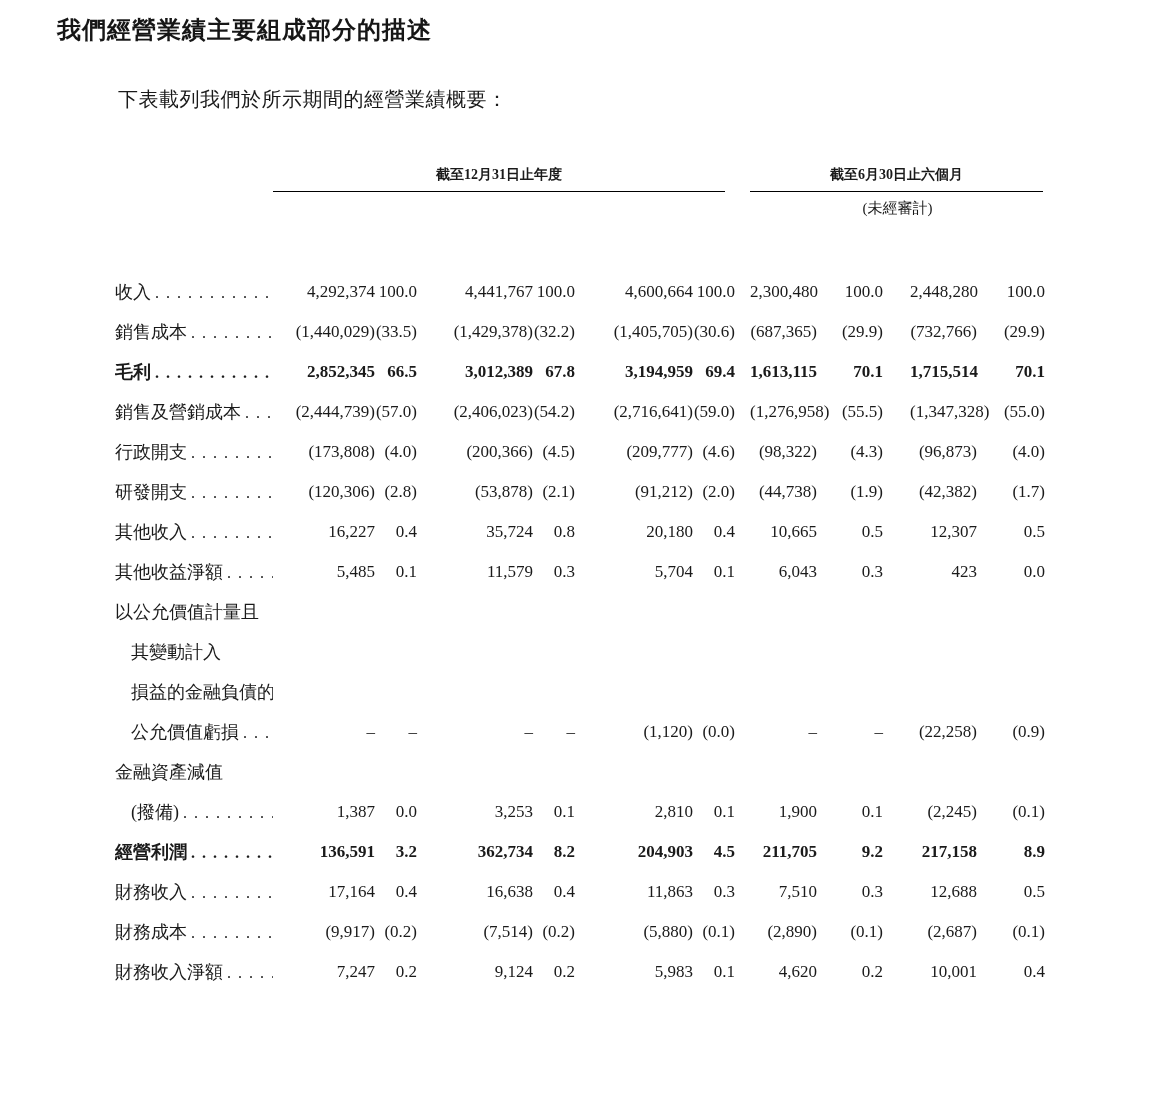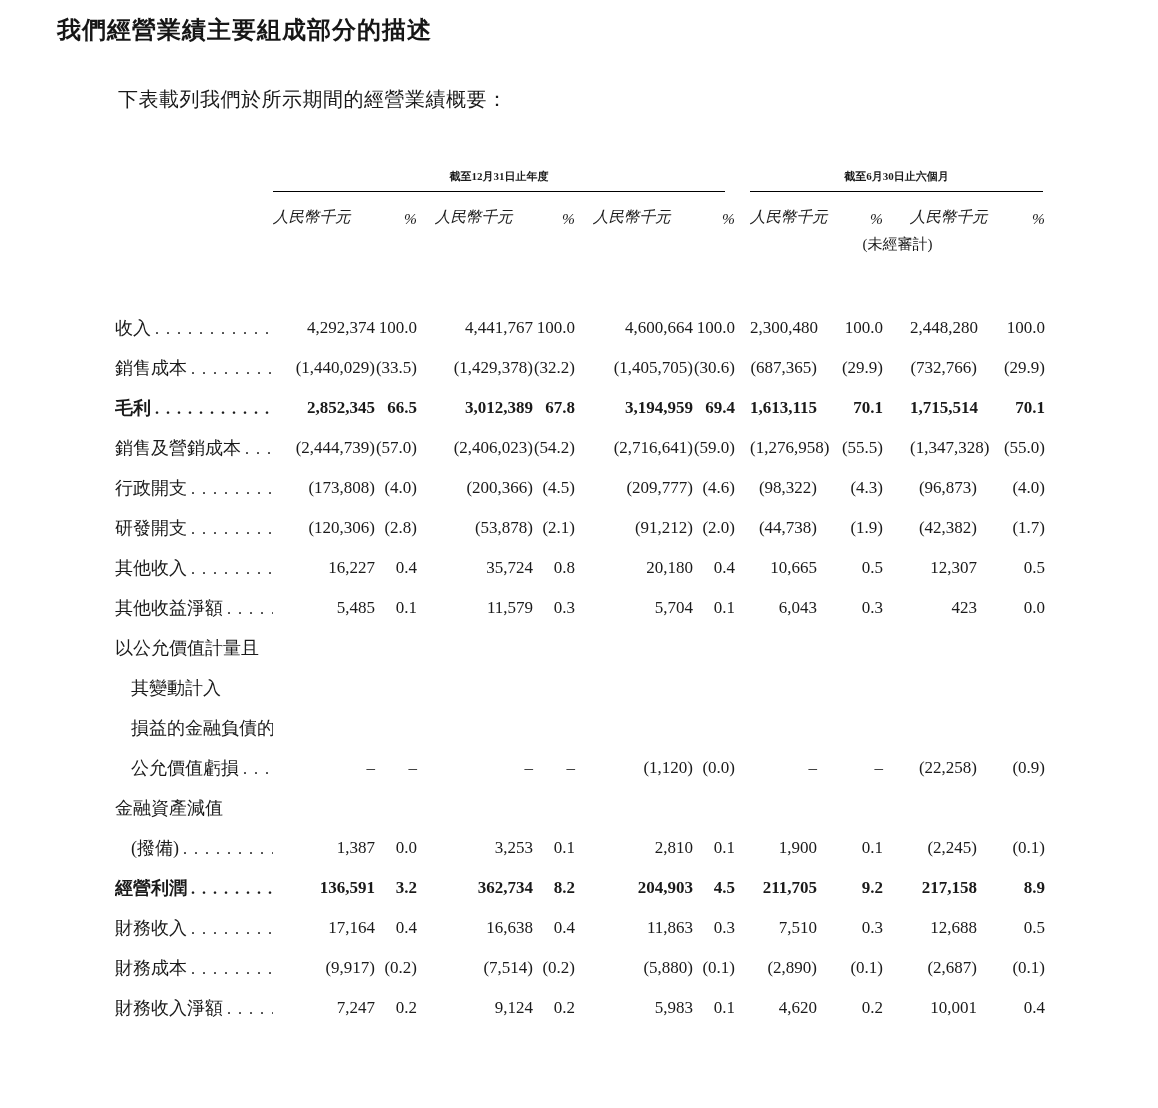--- a/index.html
+++ b/index.html
@@ -23,21 +23,21 @@
   }
   table.fin th, table.fin td { padding:0; margin:0; font-weight:normal; overflow:visible; }
   thead th { vertical-align:bottom; }
   tr.hr1 { height:34px; }
   tr.hr2 { height:40px; }
   tr.hr3 { height:36px; }
   tr.hr4 { height:32px; }
   tr.spacer { height:48px; }
   .grule {
     border-bottom:1.5px solid #000; padding-bottom:7px;
-    text-align:center; font-weight:bold; font-size:11px; white-space:nowrap;
+    text-align:center; font-weight:bold; font-size:14px; white-space:nowrap;
   }
   .gr1 { margin-right:10px; }
   .gr2 { margin-right:2px; }
   .yrule {
     border-bottom:1.6px solid #000; padding-bottom:5px;
     text-align:center; font-weight:bold; font-size:15.5px; white-space:nowrap;
   }
   .m10 { margin-right:10px; }
   .m2 { margin-right:2px; }
   .unit {
@@ -92,37 +92,20 @@
     <tr class="hr1">
       <th></th>
       <th colspan="8">
         <div class="grule gr1">截至12月31日止年度</div>
       </th>
       <th></th>
       <th colspan="5">
         <div class="grule gr2">截至6月30日止六個月</div>
       </th>
     </tr>
-    <tr class="hr3">
-      <th></th>
-      <th class="unit">人民幣千元</th>
-      <th class="pcth pfy">%</th>
-      <th></th>
-      <th class="unit">人民幣千元</th>
-      <th class="pcth pfy">%</th>
-      <th></th>
-      <th class="unit">人民幣千元</th>
-      <th class="pcth pfy">%</th>
-      <th></th>
-      <th class="unit">人民幣千元</th>
-      <th class="pcth p6m">%</th>
-      <th></th>
-      <th class="unit">人民幣千元</th>
-      <th class="pcth p6m">%</th>
-    </tr>
     <tr class="hr4">
       <th colspan="10"></th>
       <th colspan="5" class="unaud">(未經審計)</th>
     </tr>
   </thead>
   <tbody id="tbody">
     <tr class="spacer">
         <td colspan="15"></td>
       </tr>
   <tr class="datarow">

